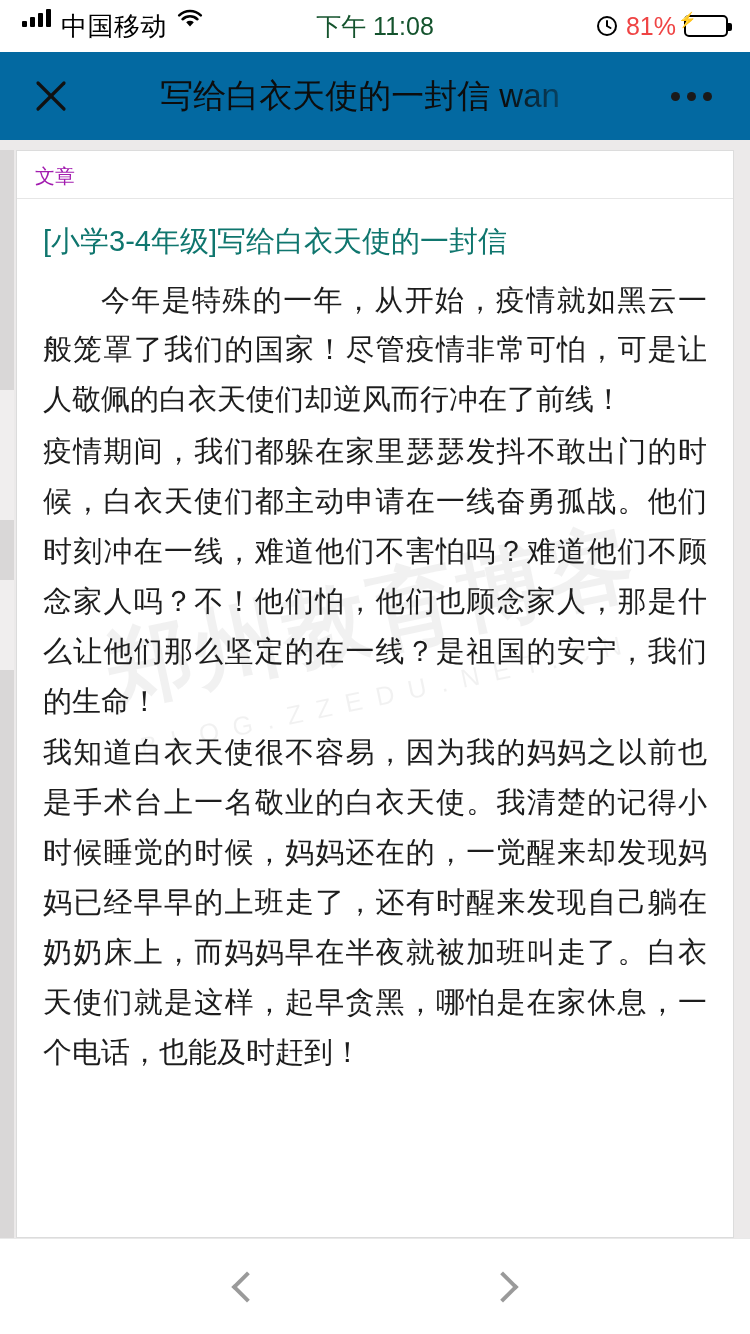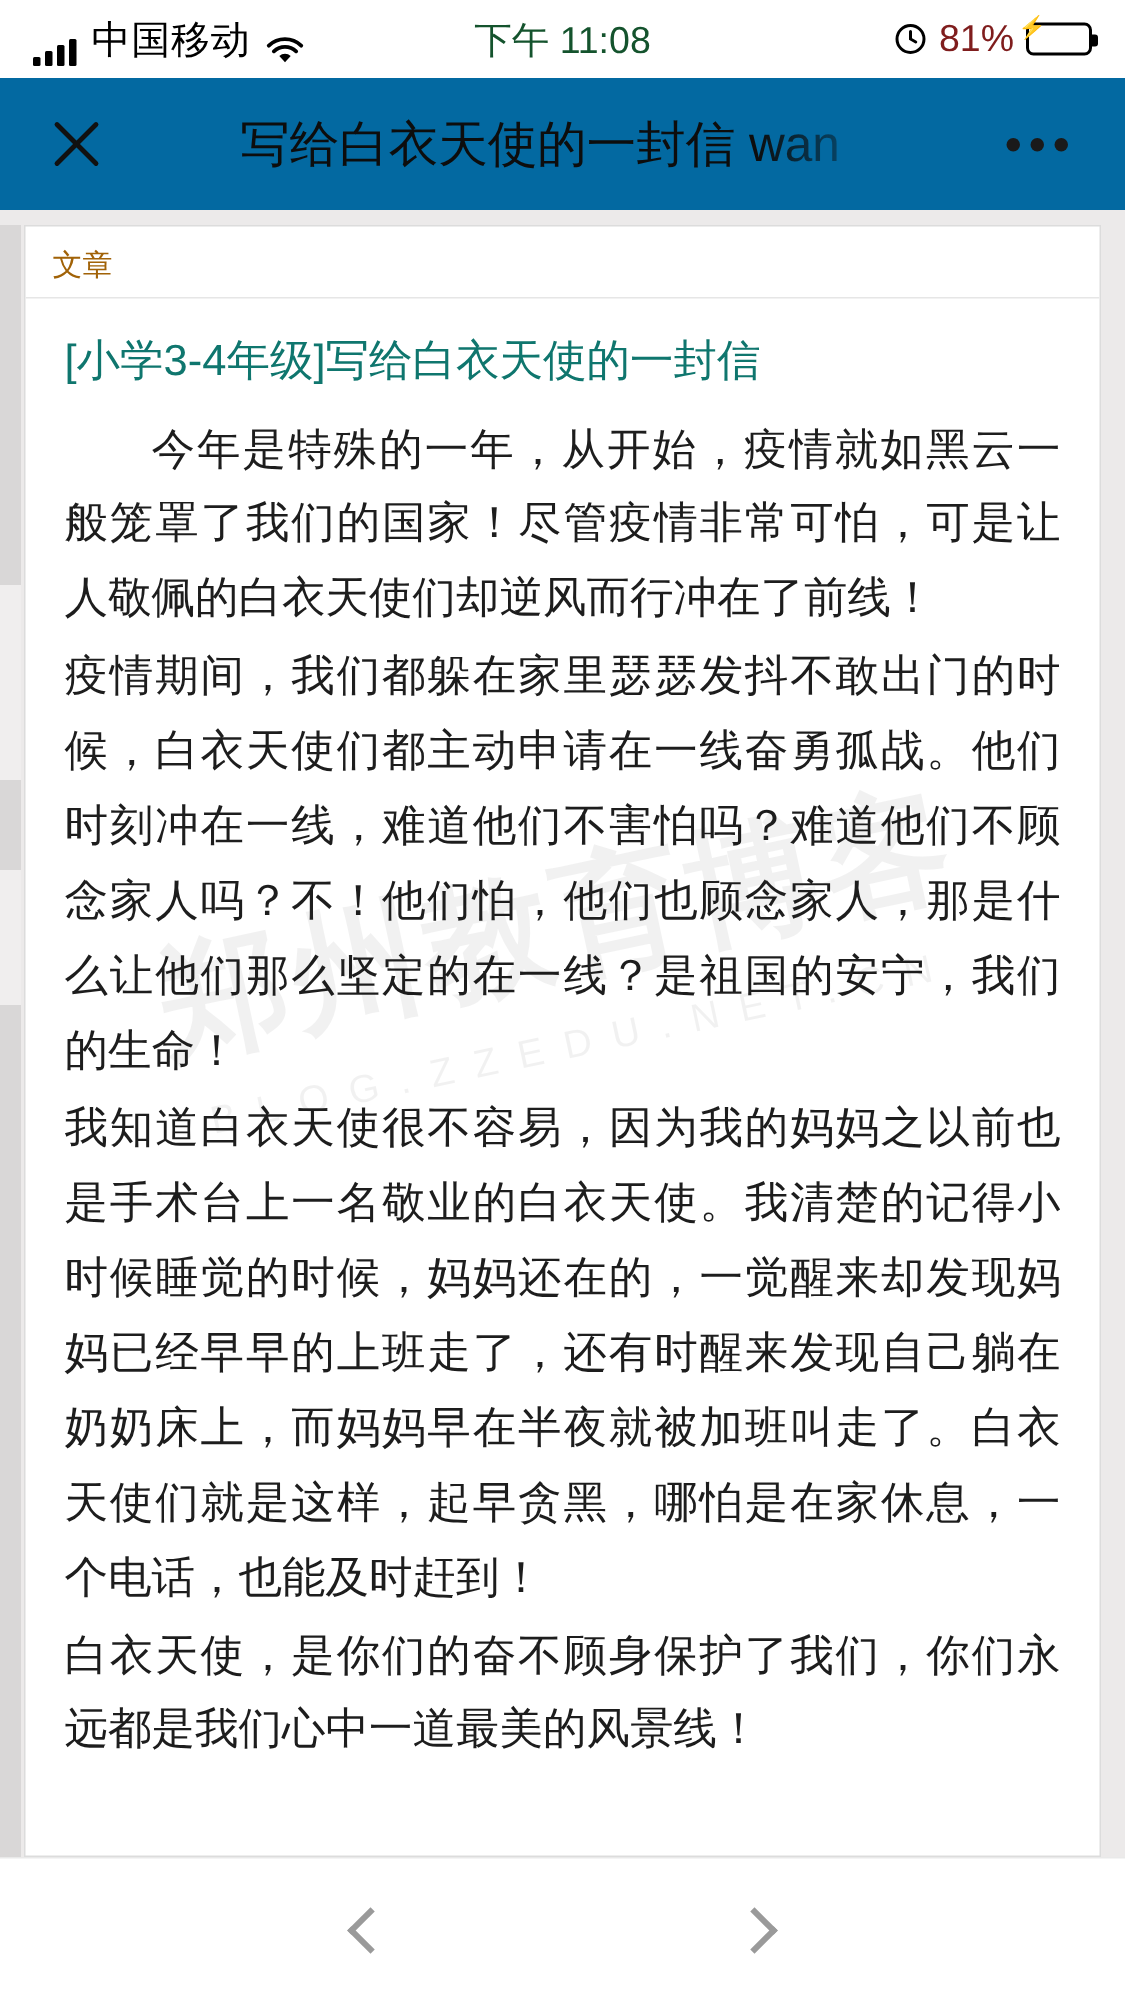--- a/index.html
+++ b/index.html
@@ -20,42 +20,42 @@
   
   .statusbar {
     height: 52px;
     flex: 0 0 52px;
     background: #ffffff;
     display: flex;
     align-items: center;
     padding: 0 22px;
     position: relative;
   }
-  .sb-left { display: flex; align-items: flex-end; gap: 10px; }
+  .sb-left { display: flex; align-items: flex-start; gap: 10px; }
   .signal { display: flex; align-items: flex-end; gap: 3px; height: 18px; }
   .signal i { display: block; width: 5px; background: #000; border-radius: 1px; }
   .signal i:nth-child(1) { height: 6px; }
   .signal i:nth-child(2) { height: 10px; }
   .signal i:nth-child(3) { height: 14px; }
   .signal i:nth-child(4) { height: 18px; }
   .carrier { font-size: 26px; color: #000; letter-spacing: 0.5px; }
   .wifi { width: 26px; height: 20px; position: relative; }
   .wifi svg { display: block; }
   .sb-center {
     position: absolute; left: 0; right: 0; top: 0; bottom: 0;
     display: flex; align-items: center; justify-content: center;
     font-size: 25px; color: #14532d; font-weight: 400;
     pointer-events: none;
   }
   .sb-right {
     margin-left: auto; display: flex; align-items: center; gap: 8px;
     position: relative; z-index: 2;
   }
   .alarm-icon { width: 22px; height: 22px; }
-  .batt-pct { font-size: 25px; color: #7f1d1d; }
+  .batt-pct { font-size: 25px; color: #ef4444; }
   .battery {
     width: 44px; height: 22px; border: 2px solid #000; border-radius: 5px;
     position: relative; padding: 2px; background: #fff;
   }
   .battery::after {
     content: ""; position: absolute; right: -6px; top: 6px;
     width: 4px; height: 8px; background: #000; border-radius: 0 2px 2px 0;
   }
   .battery .fill {
     height: 100%; background: #3cc63c; border-radius: 2px; position: relative;
@@ -117,21 +117,21 @@
     border: 1px solid #dcdcdc;
     flex: 1 1 auto;
     position: relative;
     overflow: hidden;
     display: flex;
     flex-direction: column;
   }
   .crumb {
     padding: 12px 18px 8px 18px;
     font-size: 20px;
-    color: #a16207;
+    color: #a21caf;
     border-bottom: 1px solid #e6e6e6;
   }
   .card-inner {
     padding: 22px 26px 0 26px;
     position: relative;
     flex: 1 1 auto;
     overflow: hidden;
   }
   .watermark {
     position: absolute;
@@ -269,21 +269,20 @@
           <div class="wm-main">郑州教育博客</div>
           <div class="wm-sub">BLOG.ZZEDU.NET.CN</div>
         </div>
 
         <div class="art-title">[小学3-4年级]写给白衣天使的一封信</div>
 
         <div class="art-body">
           <p class="indent">今年是特殊的一年，从开始，疫情就如黑云一般笼罩了我们的国家！尽管疫情非常可怕，可是让人敬佩的白衣天使们却逆风而行冲在了前线！</p>
           <p>疫情期间，我们都躲在家里瑟瑟发抖不敢出门的时候，白衣天使们都主动申请在一线奋勇孤战。他们时刻冲在一线，难道他们不害怕吗？难道他们不顾念家人吗？不！他们怕，他们也顾念家人，那是什么让他们那么坚定的在一线？是祖国的安宁，我们的生命！</p>
           <p>我知道白衣天使很不容易，因为我的妈妈之以前也是手术台上一名敬业的白衣天使。我清楚的记得小时候睡觉的时候，妈妈还在的，一觉醒来却发现妈妈已经早早的上班走了，还有时醒来发现自己躺在奶奶床上，而妈妈早在半夜就被加班叫走了。白衣天使们就是这样，起早贪黑，哪怕是在家休息，一个电话，也能及时赶到！</p>
-          <p>白衣天使，是你们的奋不顾身保护了我们，你们永远都是我们心中一道最美的风景线！</p>
         </div>
 
         <div class="actions">
           
         </div>
 
       </div>
     </div>
   </div>
 

